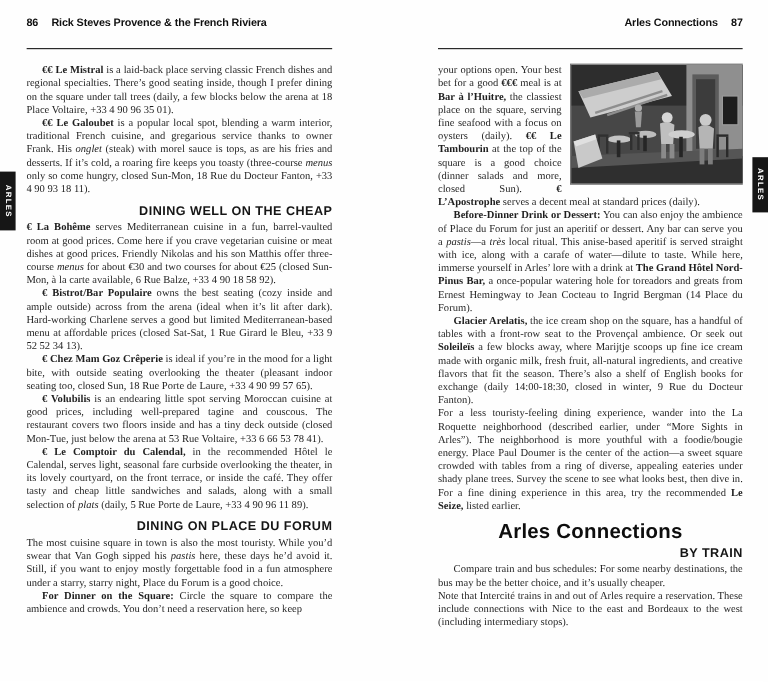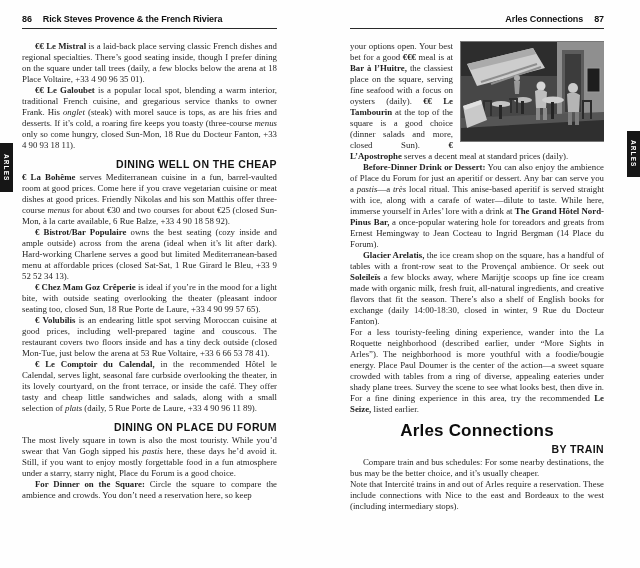--- a/index.html
+++ b/index.html
@@ -1,24 +1,24 @@
 <!DOCTYPE html>
 <html lang="en"><head>
 <meta charset="utf-8">
 <style>
   html,body{margin:0;padding:0;background:#ffffff;}
   .spread{position:relative;width:640px;height:568px;background:#fefefe;overflow:hidden;
           font-family:"Liberation Serif","DejaVu Serif",serif;color:#1f1f1f;}
   .page{position:absolute;top:14px;height:548px;overflow:hidden;}
   .page-left{left:22px;width:255px;}
-  .page-right{left:350px;width:254px;}
+  .page-right{left:365px;width:254px;}
   .page-header{display:flex;align-items:baseline;gap:11px;
                font-family:"Liberation Sans","DejaVu Sans",sans-serif;
                font-weight:bold;font-size:9px;letter-spacing:-0.1px;color:#111;
-               border-bottom:1.5px solid #2a2a2a;padding-bottom:4px;margin-bottom:12px;}
+               border-bottom:1.5px solid #2a2a2a;padding-bottom:16px;margin-bottom:12px;}
   .page-header.right{justify-content:flex-end;}
   .page-num{font-weight:bold;}
   .page-body{font-size:8.8px;line-height:11px;text-align:justify;}
   .para{margin:0;}
   .para.indent{text-indent:13px;}
   .para b{font-weight:bold;}
   .para i{font-style:italic;}
   .sec-heading{font-family:"Liberation Sans","DejaVu Sans",sans-serif;
                font-size:10.5px;font-weight:bold;letter-spacing:0.4px;color:#151515;
                margin:8px 0 2px 0;text-align:right;}
@@ -57,21 +57,21 @@
     <div class="page-body">
         <p class="para indent"><b>€€ Le Mistral</b><span> is a laid-back place serving classic French dishes and regional specialties. There’s good seating inside, though I prefer dining on the square under tall trees (daily, a few blocks below the arena at 18 Place Voltaire, +33 4 90 96 35 01).</span></p>
         <p class="para indent"><b>€€ Le Galoubet</b><span> is a popular local spot, blending a warm interior, traditional French cuisine, and gregarious service thanks to owner Frank. His </span><i>onglet</i><span> (steak) with morel sauce is tops, as are his fries and desserts. If it’s cold, a roaring fire keeps you toasty (three-course </span><i>menus</i><span> only so come hungry, closed Sun-Mon, 18 Rue du Docteur Fanton, +33 4 90 93 18 11).</span></p>
         <h3 class="sec-heading">DINING WELL ON THE CHEAP</h3>
         <p class="para"><b>€ La Bohême</b><span> serves Mediterranean cuisine in a fun, barrel-vaulted room at good prices. Come here if you crave vegetarian cuisine or meat dishes at good prices. Friendly Nikolas and his son Matthis offer three-course </span><i>menus</i><span> for about €30 and two courses for about €25 (closed Sun-Mon, à la carte available, 6 Rue Balze, +33 4 90 18 58 92).</span></p>
         <p class="para indent"><b>€ Bistrot/Bar Populaire</b><span> owns the best seating (cozy inside and ample outside) across from the arena (ideal when it’s lit after dark). Hard-working Charlene serves a good but limited Mediterranean-based menu at affordable prices (closed Sat-Sat, 1 Rue Girard le Bleu, +33 9 52 52 34 13).</span></p>
         <p class="para indent"><b>€ Chez Mam Goz Crêperie</b><span> is ideal if you’re in the mood for a light bite, with outside seating overlooking the theater (pleasant indoor seating too, closed Sun, 18 Rue Porte de Laure, +33 4 90 99 57 65).</span></p>
         <p class="para indent"><b>€ Volubilis</b><span> is an endearing little spot serving Moroccan cuisine at good prices, including well-prepared tagine and couscous. The restaurant covers two floors inside and has a tiny deck outside (closed Mon-Tue, just below the arena at 53 Rue Voltaire, +33 6 66 53 78 41).</span></p>
         <p class="para indent"><b>€ Le Comptoir du Calendal,</b><span> in the recommended Hôtel le Calendal, serves light, seasonal fare curbside overlooking the theater, in its lovely courtyard, on the front terrace, or inside the café. They offer tasty and cheap little sandwiches and salads, along with a small selection of </span><i>plats</i><span> (daily, 5 Rue Porte de Laure, +33 4 90 96 11 89).</span></p>
         <h3 class="sec-heading">DINING ON PLACE DU FORUM</h3>
-        <p class="para"><span>The most lively square in town is also the most touristy. While you’d swear that Van Gogh sipped his </span><i>pastis</i><span> here, these days he’d avoid it. Still, if you want to enjoy mostly forgettable food in a fun atmosphere under a starry, starry night, Place du Forum is a good choice.</span></p>
+        <p class="para"><span>The most cuisine square in town is also the most touristy. While you’d swear that Van Gogh sipped his </span><i>pastis</i><span> here, these days he’d avoid it. Still, if you want to enjoy mostly forgettable food in a fun atmosphere under a starry, starry night, Place du Forum is a good choice.</span></p>
         <p class="para indent"><b>For Dinner on the Square:</b><span> Circle the square to compare the ambience and crowds. You don’t need a reservation here, so keep</span></p>
       </div>
   </div>
 
   <div class="page page-right">
     <div class="page-header right">
       <span>Arles Connections</span>
       <span class="page-num">87</span>
     </div>
     <div class="page-body">

